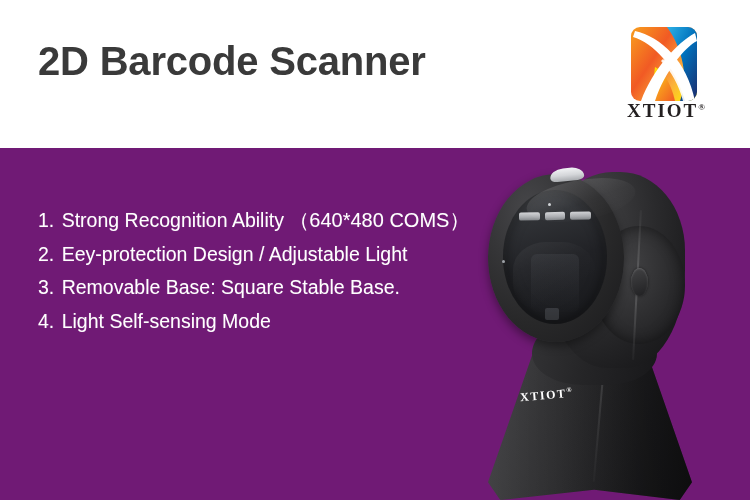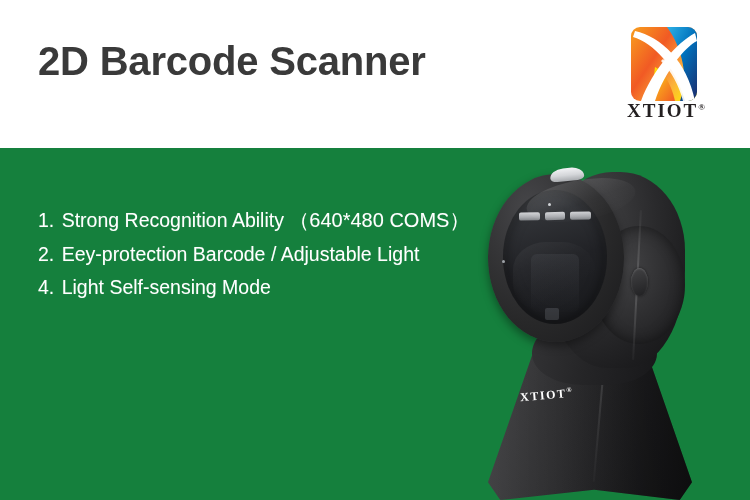--- a/index.html
+++ b/index.html
@@ -60,21 +60,21 @@
     font-size:9px;
     vertical-align:super;
     letter-spacing:0;
   }
 
   
   .feature-panel {
     position:absolute;
     left:0; top:148px;
     width:750px; height:352px;
-    background:#15803d;
+    background:#701a75;
     overflow:hidden;
   }
   .feature-list {
     position:absolute;
     left:38px; top:56px;
     list-style:none;
     width:500px;
   }
   .feature-item {
     color:#ffffff;
@@ -317,21 +317,26 @@
   <div class="feature-panel">
 
     <ul class="feature-list">
       <li class="feature-item">
         <span class="num">1.</span>
         <span>Strong Recognition Ability</span>
         <span class="paren">（640*480 COMS）</span>
       </li>
       <li class="feature-item">
         <span class="num">2.</span>
-        <span>Eey-protection Barcode / Adjustable Light</span>
+        <span>Eey-protection Design / Adjustable Light</span>
+        <span class="paren"></span>
+      </li>
+      <li class="feature-item">
+        <span class="num">3.</span>
+        <span>Removable Base: Square Stable Base.</span>
         <span class="paren"></span>
       </li>
       <li class="feature-item">
         <span class="num">4.</span>
         <span>Light Self-sensing Mode</span>
         <span class="paren"></span>
       </li>
     </ul>
   </div>
 

